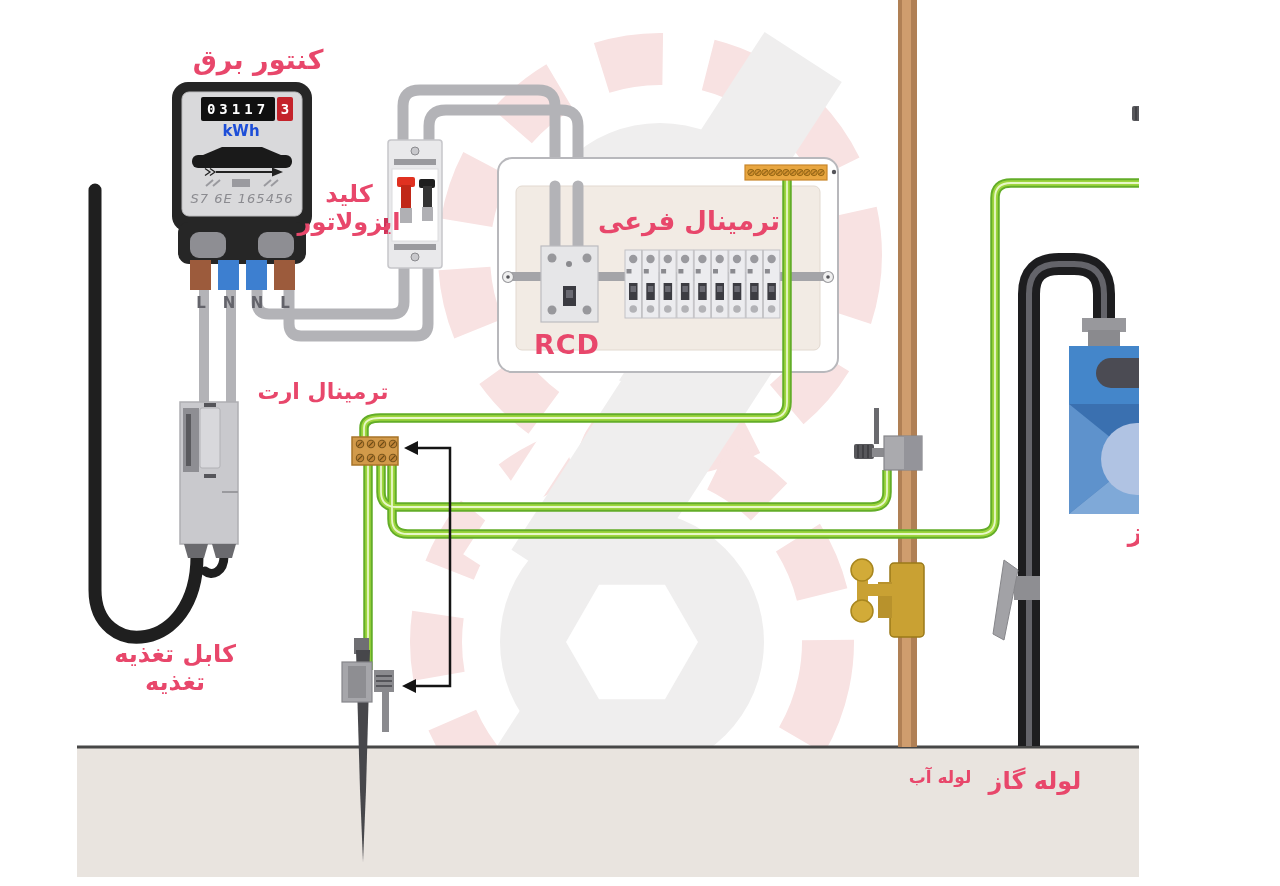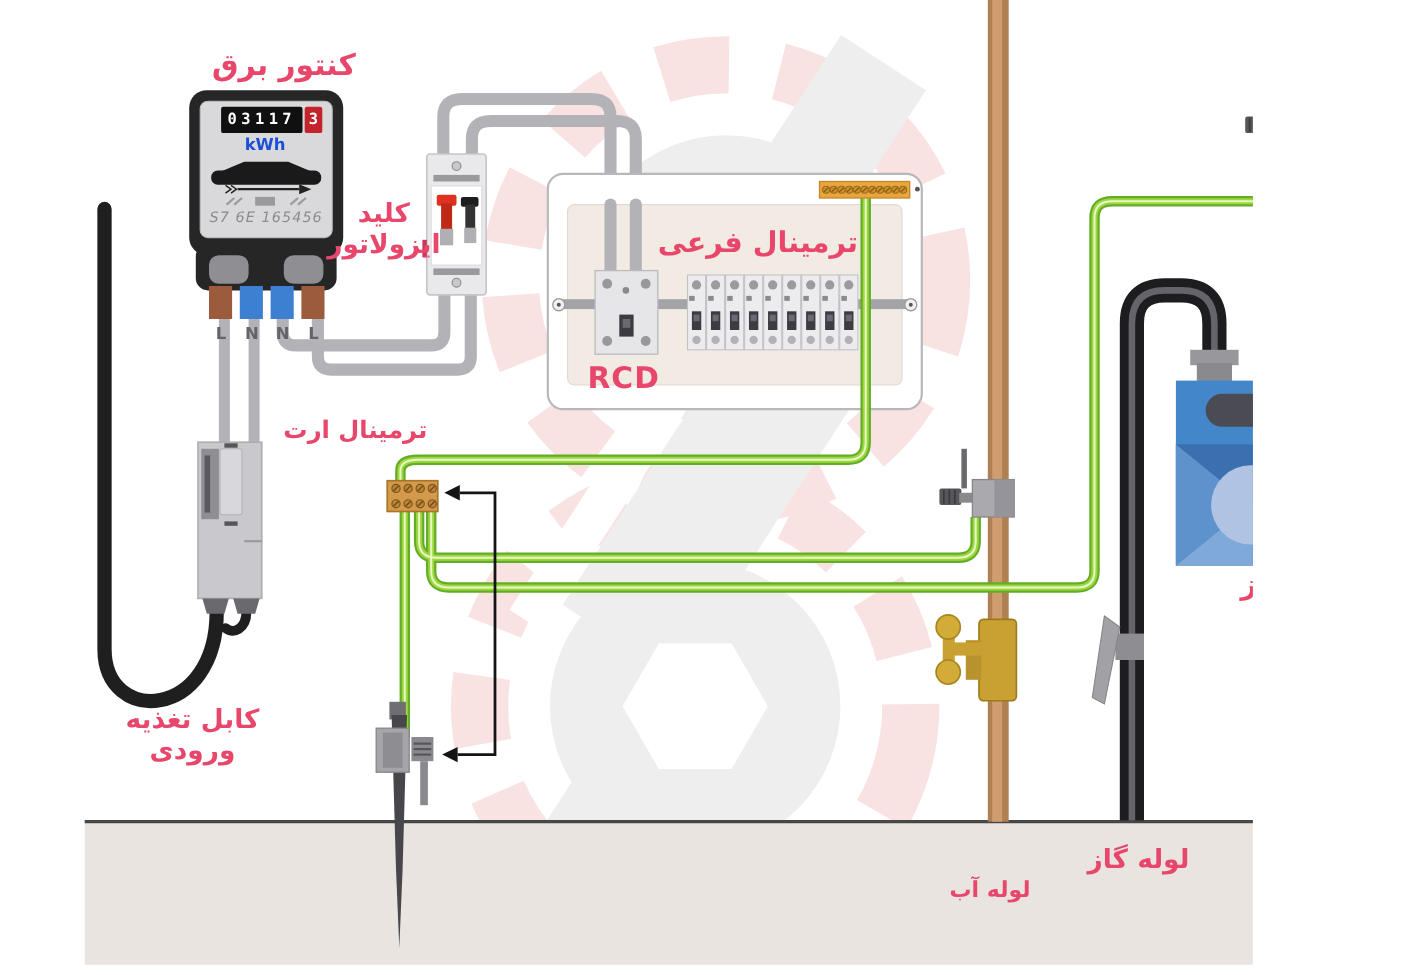--- a/index.html
+++ b/index.html
@@ -321,25 +321,25 @@
 </div>
 
 <div class="lbl" style="left:689px;top:206px;font-size:26px;">ترمینال فرعی</div>
 
 <div class="lbl en" style="left:567px;top:329px;font-size:27px;letter-spacing:1px;">RCD</div>
 
 <div class="lbl" style="left:323px;top:379px;font-size:22px;">ترمینال ارت</div>
 
 <div class="lbl" style="left:150px;top:640px;font-size:24px;margin-left:25px;">
   <div>کابل تغذیه</div>
-  <div>ورودی</div>
+  <div>تغذیه</div>
 </div>
 
 
-<div class="lbl" style="left:900px;top:767px;font-size:20px;margin-top:30px;">لوله آب</div>
+<div class="lbl" style="left:940px;top:767px;font-size:17px;">لوله آب</div>
 
 <div class="lbl" style="left:1015px;top:767px;font-size:24px;margin-left:20px;">لوله گاز</div>
 
 <div class="lbl" style="left:1138px;top:517px;font-size:26px;margin-left:48px;">کنتور گاز</div>
 
 <div class="meter-display">
   <span>03117</span>
 </div>
 <div class="meter-red">3</div>
 <div class="kwh">kWh</div>

